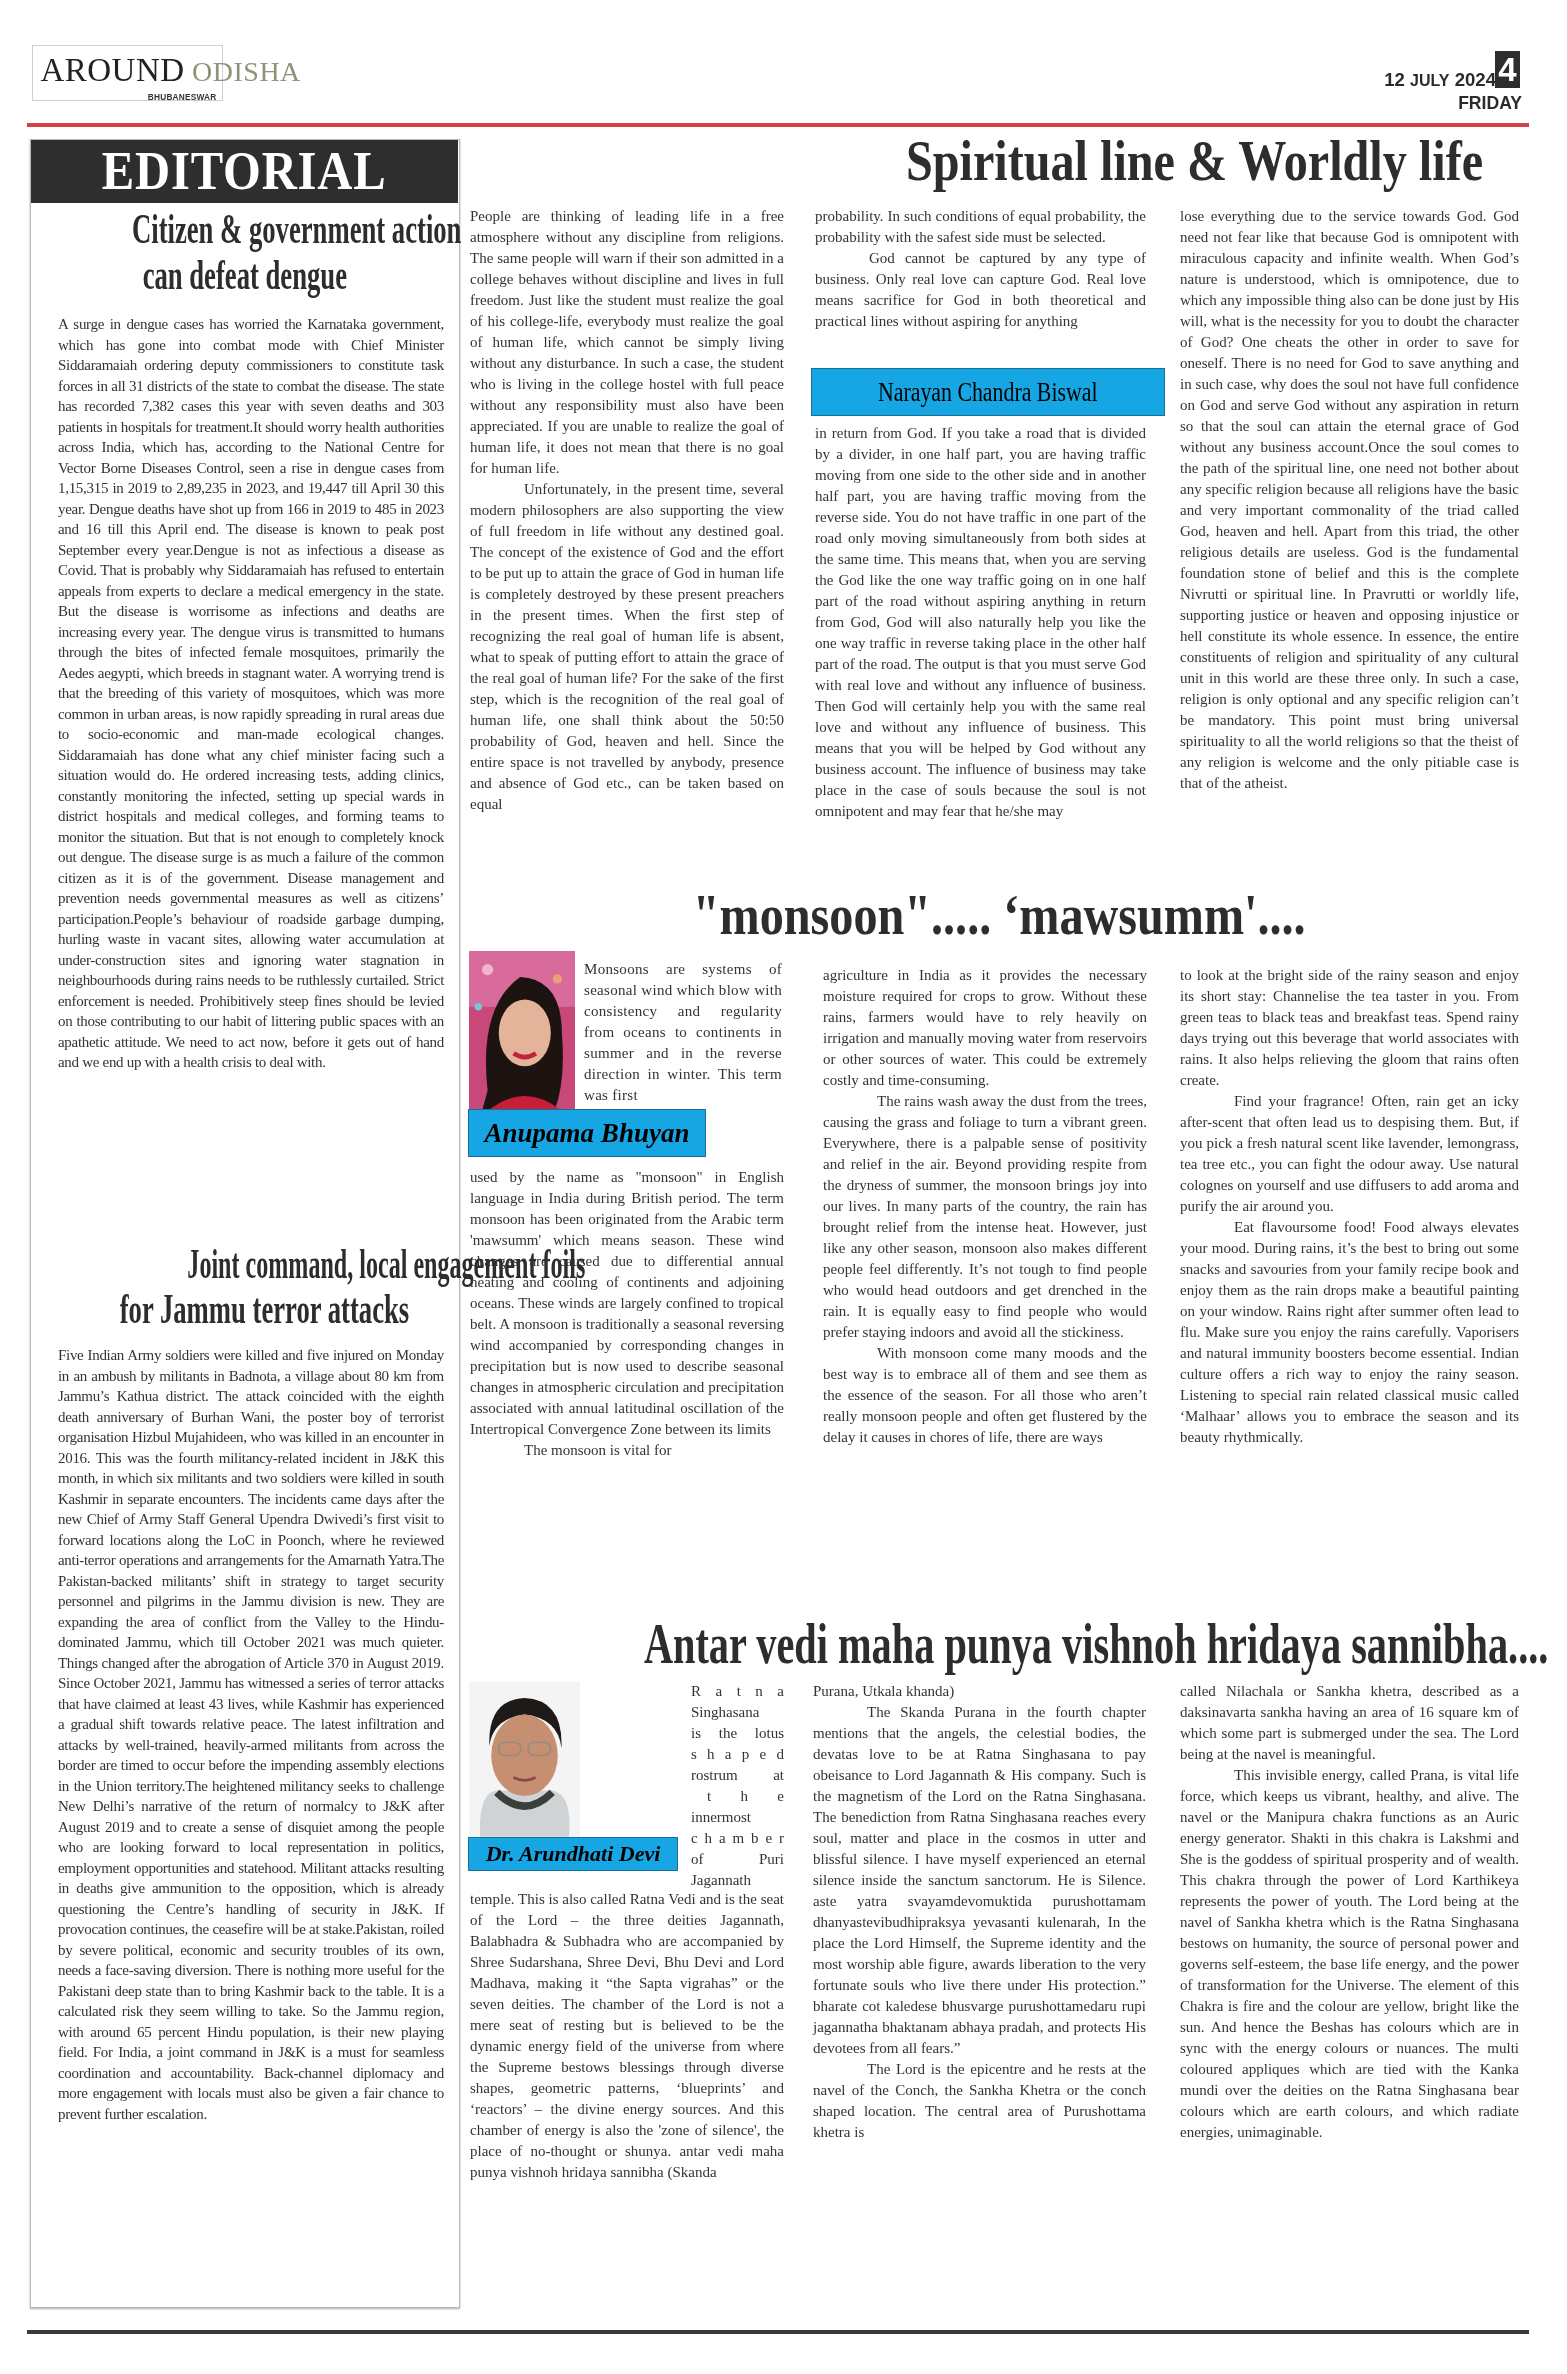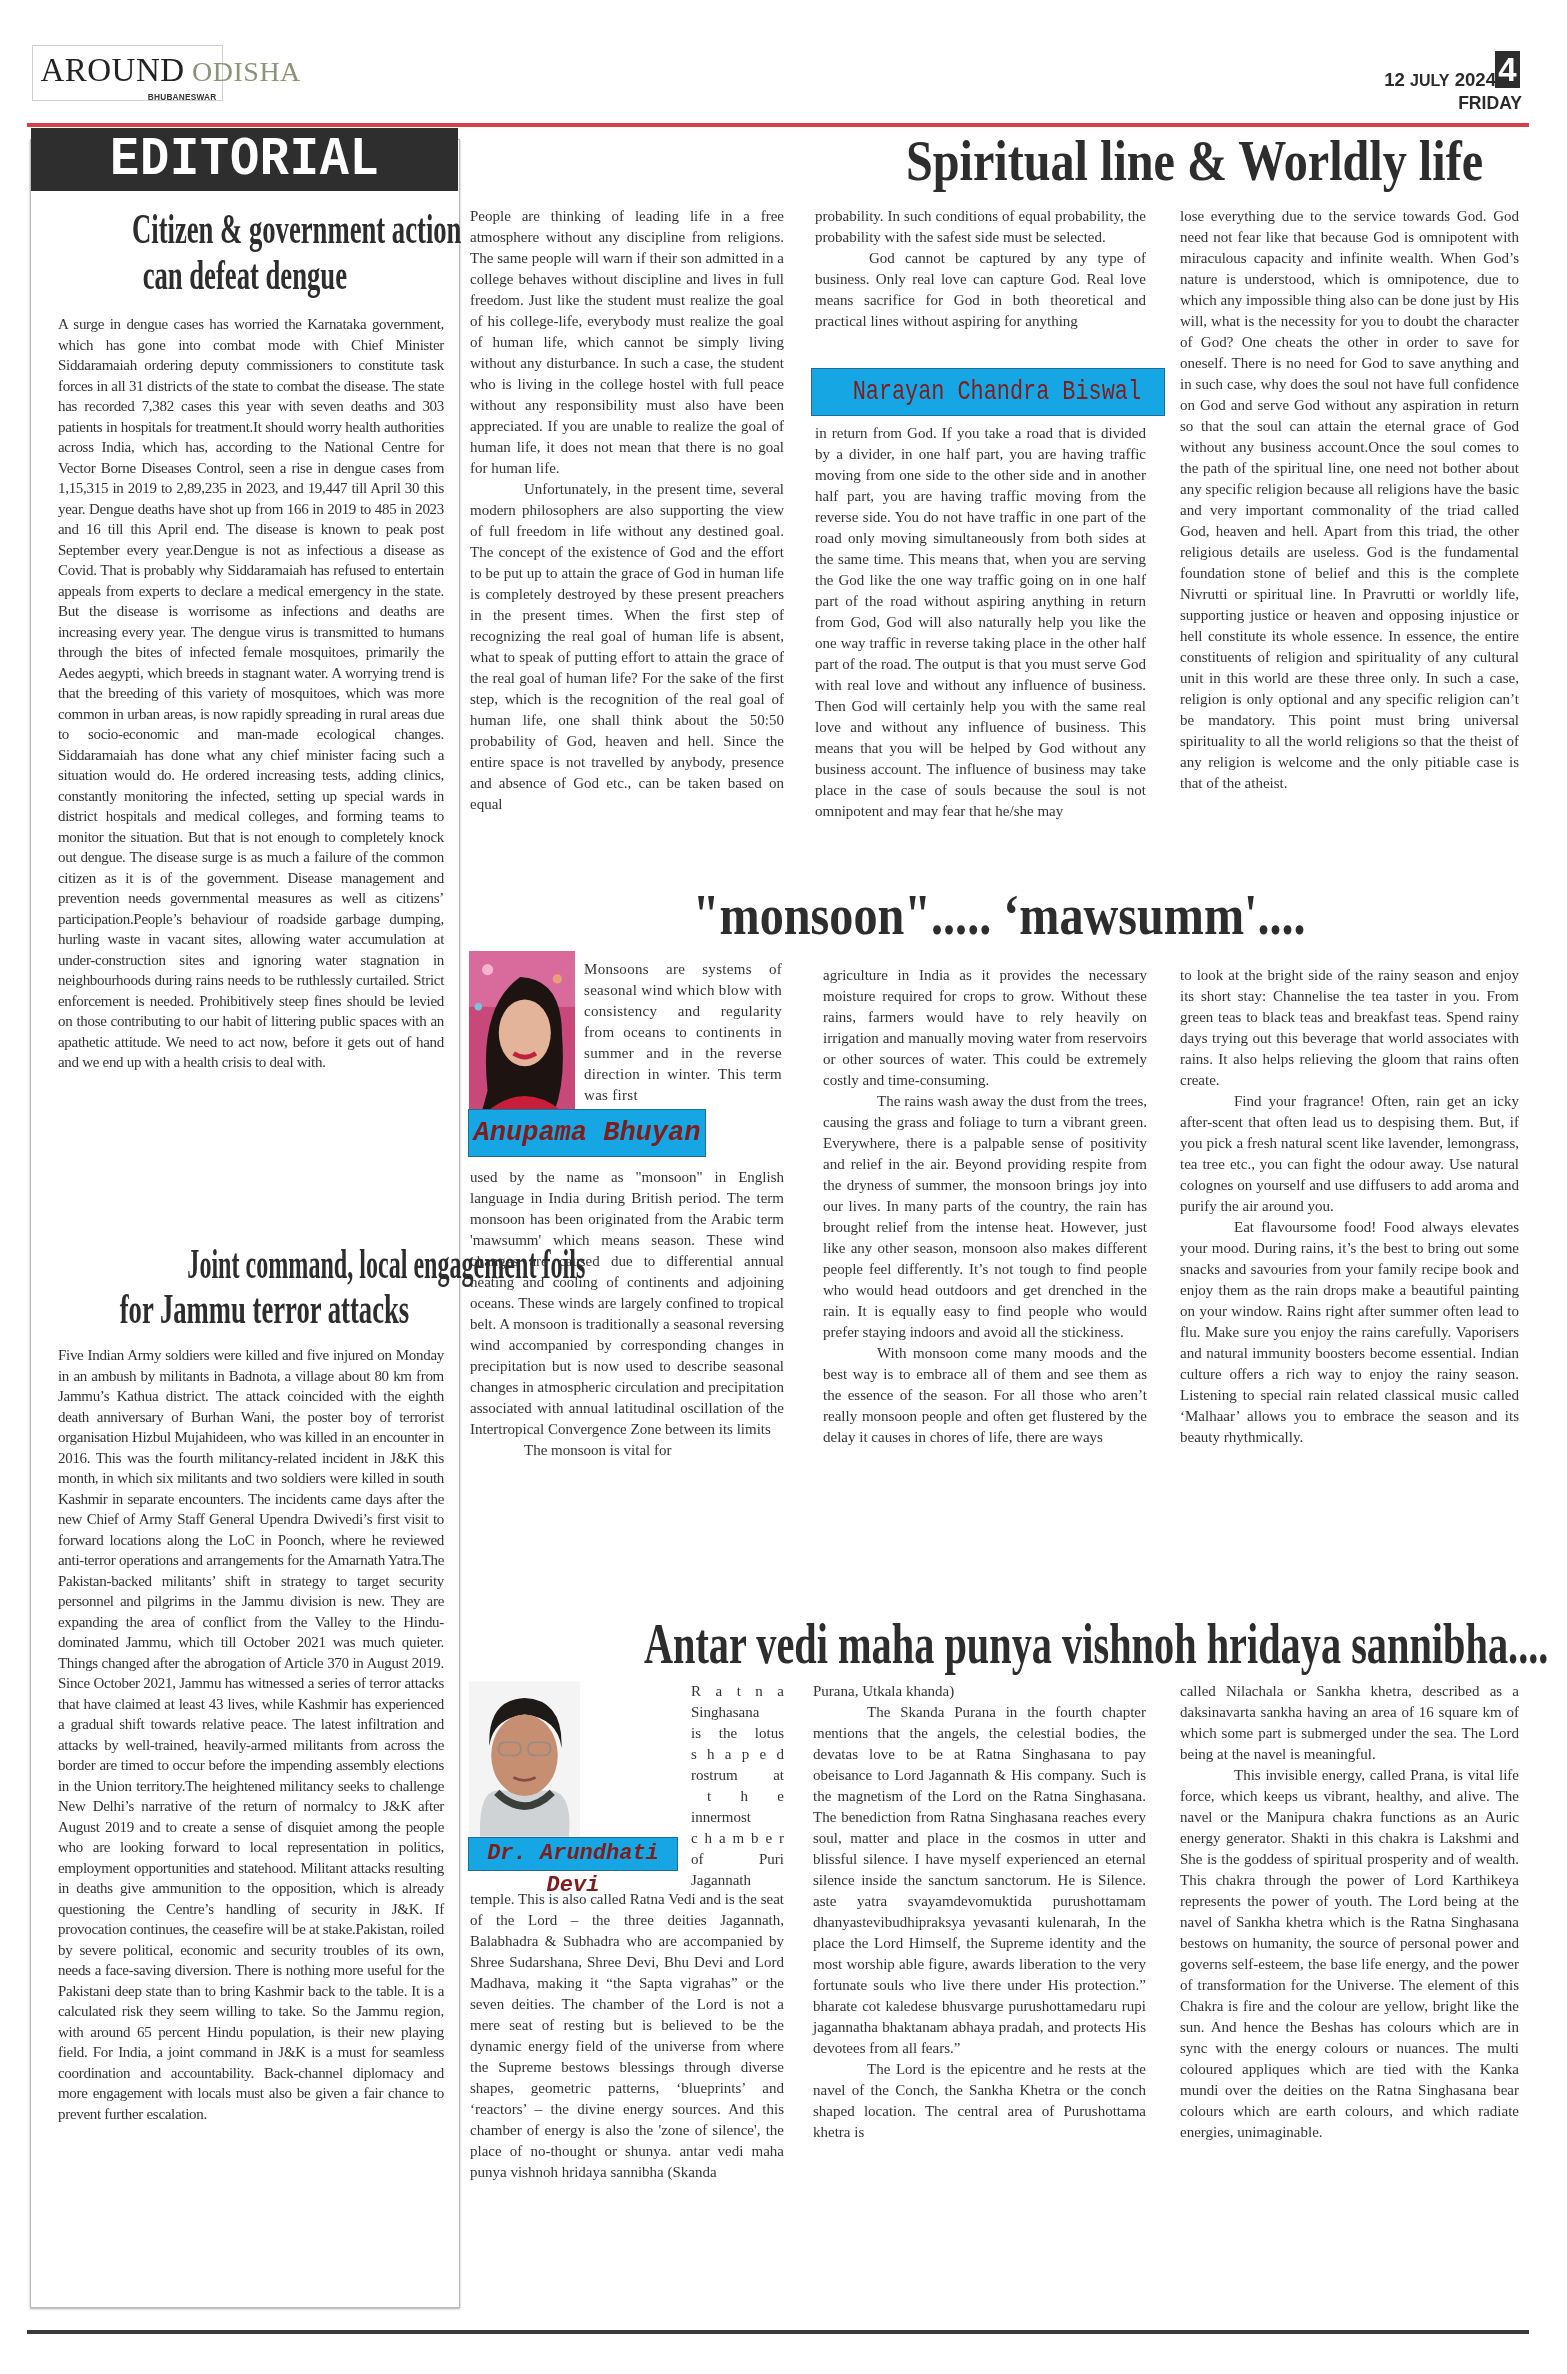--- a/index.html
+++ b/index.html
@@ -11,30 +11,30 @@
   .logo .t1 .big{font-size:33px;}
   .logo .t1 .od{color:#8c9478;}
   .logo .sub{position:absolute;right:5.6px;bottom:-1.9px;font-family:"Liberation Sans",sans-serif;font-weight:bold;font-size:8.3px;color:#333;letter-spacing:0.2px;}
   .date{right:72px;top:69px;font-family:"Liberation Sans",sans-serif;font-weight:bold;color:#2b2b2b;font-size:18.6px;white-space:nowrap;}
   .date .m{font-size:16px;margin-top:13px;}
   .pageno{left:1495px;top:51px;width:25px;height:37px;background:#2d2d2d;color:#fff;font-family:"Liberation Sans",sans-serif;font-weight:bold;font-size:33px;line-height:37px;text-align:center;}
   .day{right:46px;top:93px;font-family:"Liberation Sans",sans-serif;font-weight:bold;font-size:17.6px;color:#2b2b2b;}
   .redline{left:27px;top:123px;width:1502px;height:3.7px;background:#d3404a;}
   
   .edbox{left:30px;top:139px;width:428px;height:2167px;border:0.9px solid #b9b9b9;box-shadow:0 0.9px 1.9px #aaa;}
-  .edhead{left:31px;top:128px;width:427px;height:63px;background:#2e2e2e;color:#fff;text-align:center;font-family:Liberation Mono, monospace;font-size:54px;line-height:63px;letter-spacing:0.9px;}
+  .edhead{left:31px;top:140px;width:427px;height:63px;background:#2e2e2e;color:#fff;text-align:center;font-family:Liberation Serif, serif;font-size:54px;line-height:63px;letter-spacing:0.9px;}
   .cond{display:inline-block;transform:scaleX(0.62);transform-origin:center;white-space:nowrap;font-weight:bold;}
   .hl{text-align:center;font-family:"Liberation Serif",serif;color:#2d2d2d;}
   .body{font-family:"Liberation Serif",serif;font-size:15px;line-height:21px;text-align:justify;color:#333;}
   .body p{margin:0;}
   .ind{text-indent:54px;}
   .edtext{font-size:15px;letter-spacing:-0.3px;line-height:20.5px;}
   
   .big-hl{font-family:"Liberation Serif",serif;font-weight:bold;color:#2d2d2d;white-space:nowrap;}
-  .namebox{background:#16a6e3;color:#7f1d1d;font-family:Liberation Mono, monospace;text-align:center;border:0.9px solid #1b6f96;}
+  .namebox{background:#16a6e3;color:#000000;font-family:Liberation Serif, serif;text-align:center;border:0.9px solid #1b6f96;}
   .photo{overflow:hidden;}
   .bottomline{left:27px;top:2330px;width:1502px;height:3.7px;background:#3a3a3a;}
 </style>
 </head>
 <body>
 
 <div class="abs logo">
   <div class="t1">
     <span class="big">AROUND</span>
     <span class="od">ODISHA</span>

